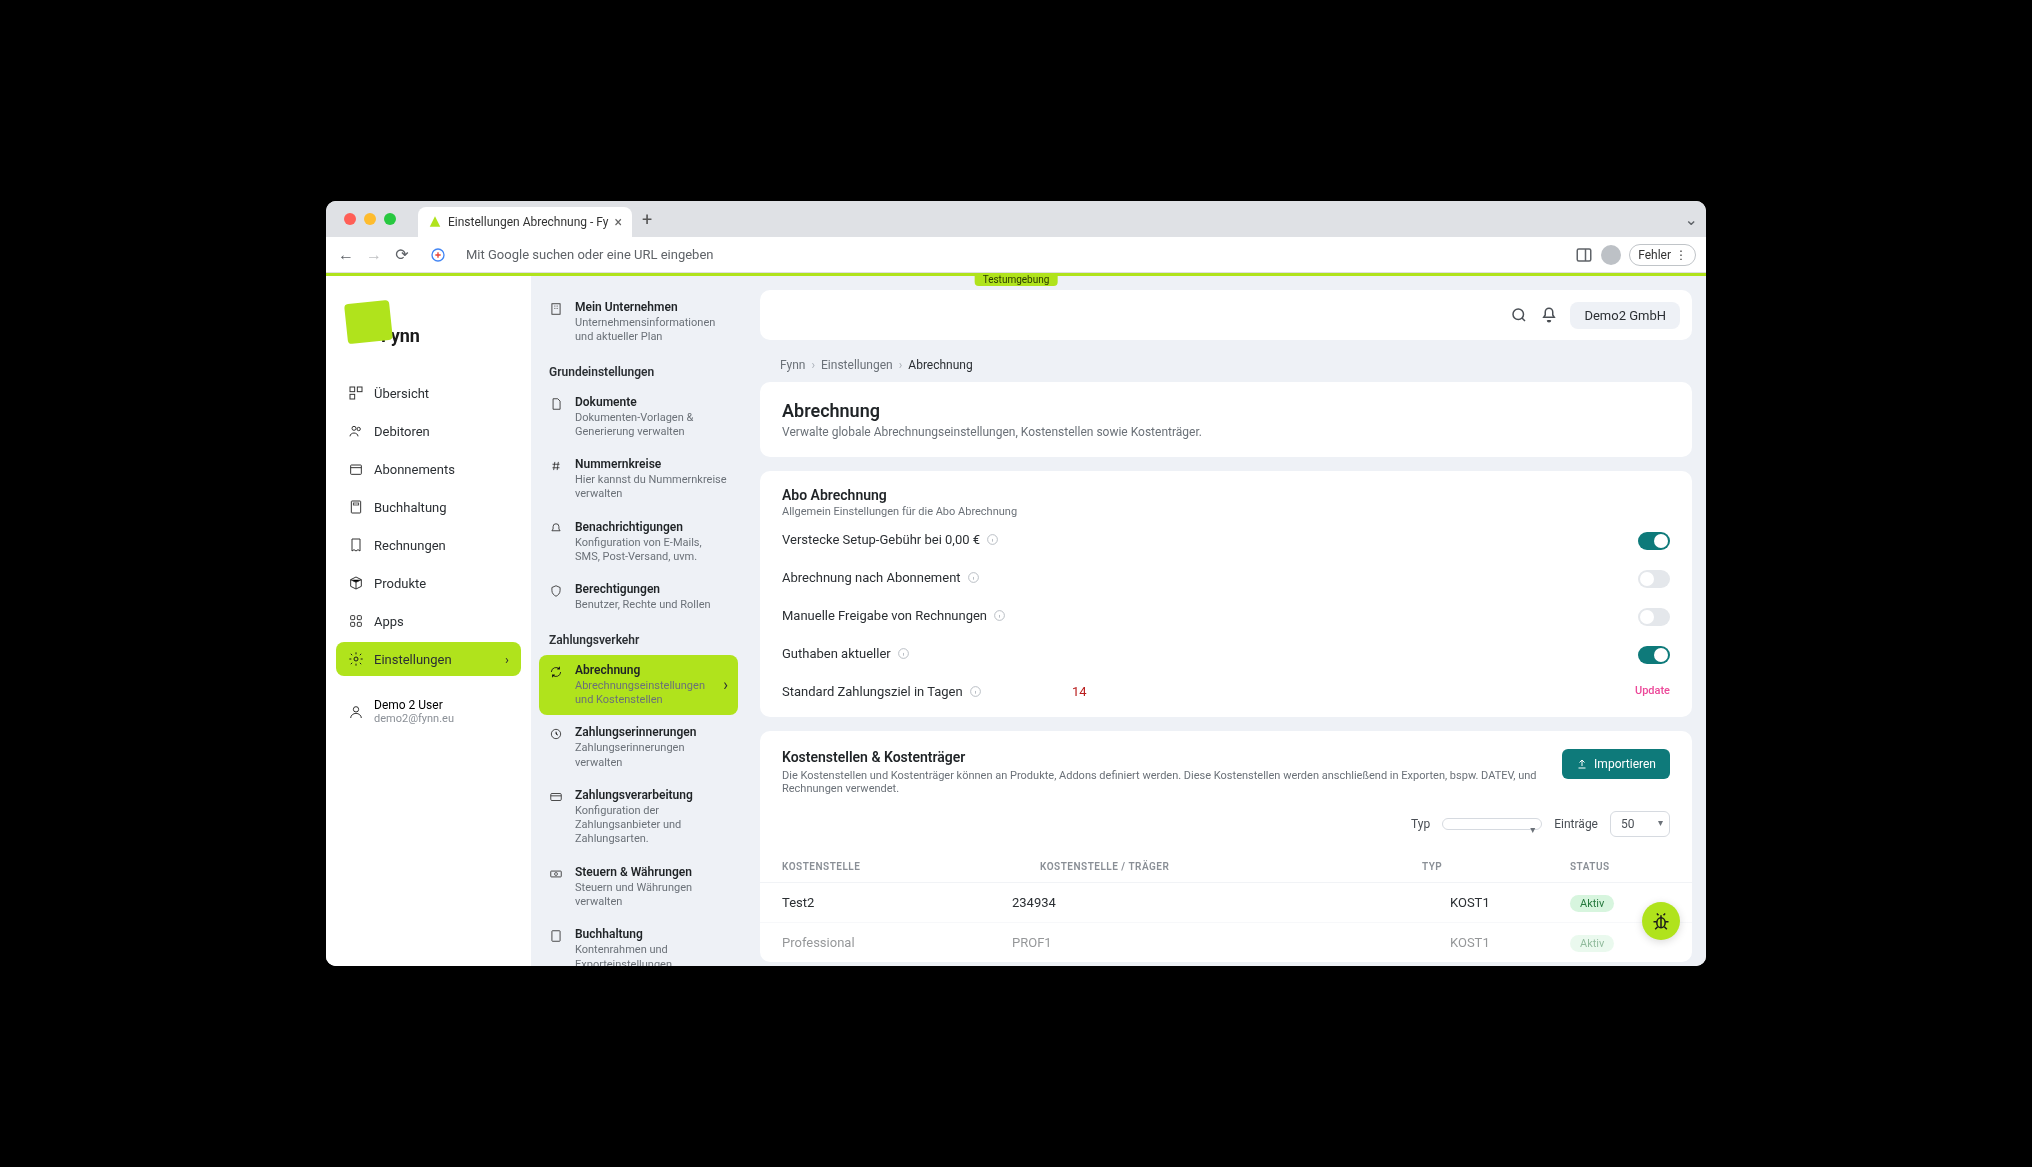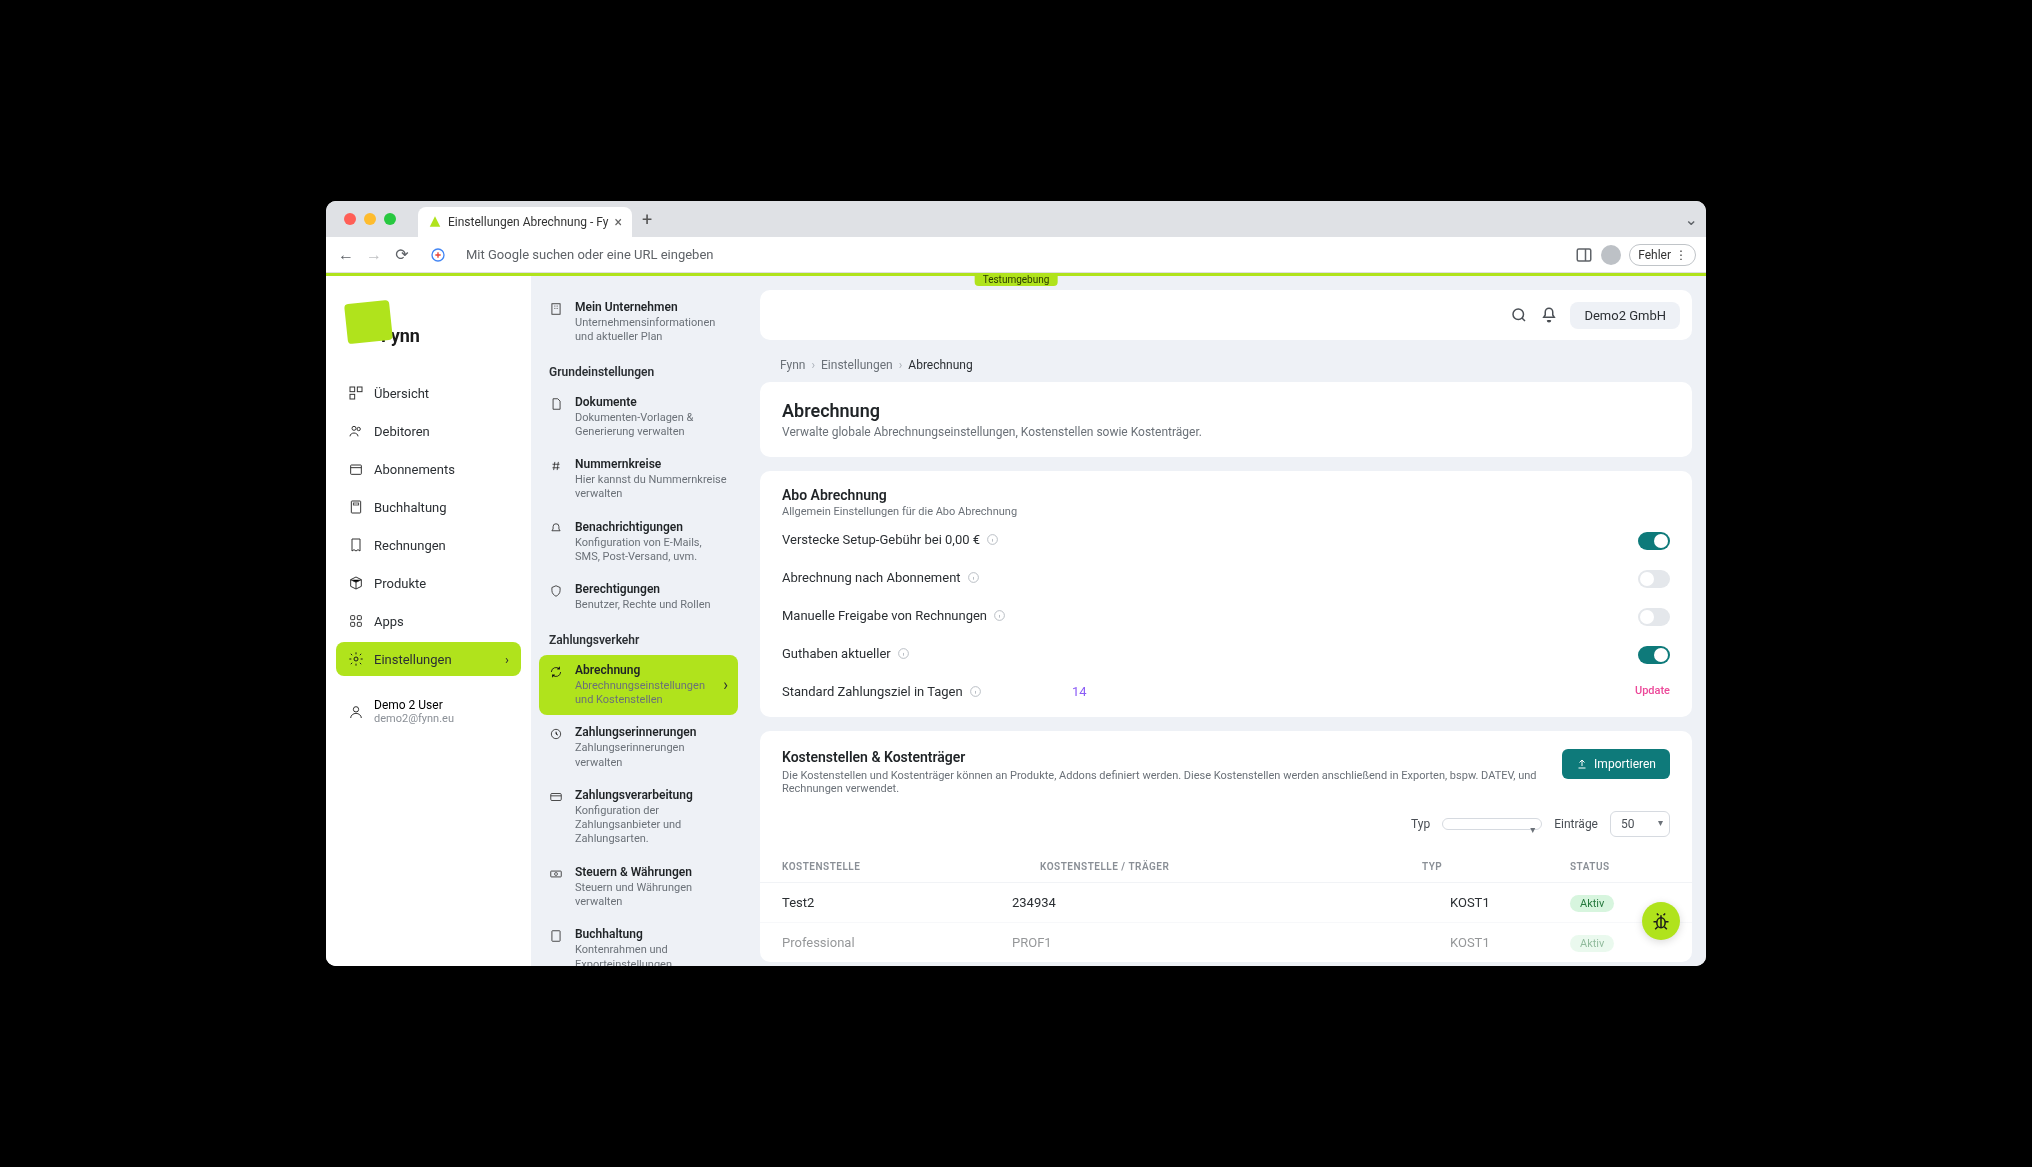--- a/index.html
+++ b/index.html
@@ -73,21 +73,21 @@
 .card-title { font-size: 18px; font-weight: 600; color: #1f2326; }
 .card-sub { font-size: 12px; color: #6b7178; margin-top: 4px; }
 
 .section-h { padding: 16px 22px 4px; }
 .section-title { font-size: 14px; font-weight: 600; color: #1f2326; }
 .section-sub { font-size: 11px; color: #6b7178; margin-top: 2px; }
 
 .setting-row { display: flex; align-items: flex-start; padding: 10px 22px; }
 .setting-label { font-size: 13px; color: #2b2f33; display: flex; align-items: center; gap: 6px; width: 290px; }
 .info-icon { width: 13px; height: 13px; color: #aab0b8; }
-.setting-mid { flex: 1; font-size: 13px; color: #8b5cf6; }
+.setting-mid { flex: 1; font-size: 13px; color: #b91c1c; }
 .toggle { width: 32px; height: 18px; border-radius: 10px; position: relative; cursor: pointer; flex-shrink: 0; margin-left: auto; }
 .toggle.on { background: #0e7a7a; }
 .toggle.off { background: #e4e7eb; }
 .toggle .knob { width: 14px; height: 14px; background: #fff; border-radius: 50%; position: absolute; top: 2px; transition: left 0.15s; }
 .toggle.on .knob { left: 16px; }
 .toggle.off .knob { left: 2px; }
 .update-link { color: #ec4899; font-size: 11px; font-weight: 500; cursor: pointer; margin-left: auto; }
 
 .cost-header { display: flex; align-items: flex-start; padding: 18px 22px 8px; gap: 16px; }
 .cost-header .txt { flex: 1; }

